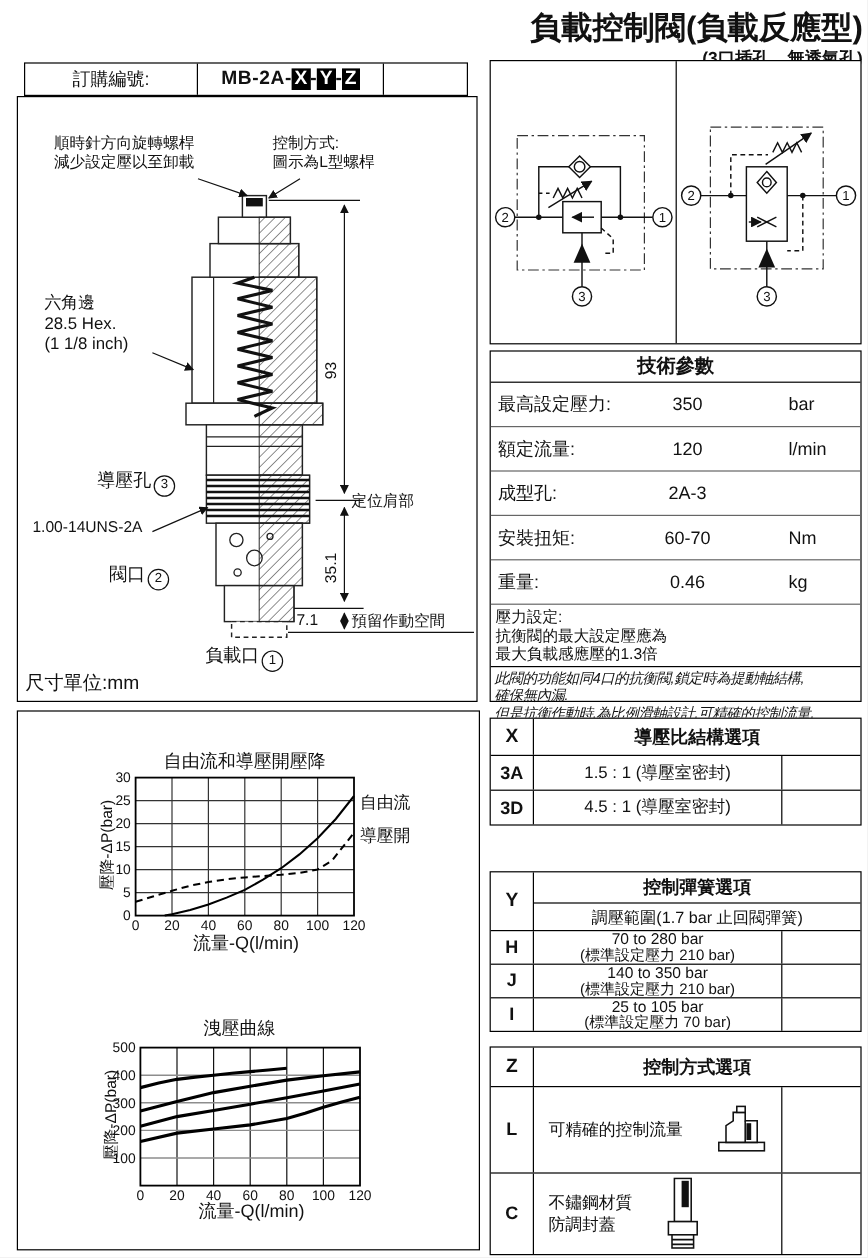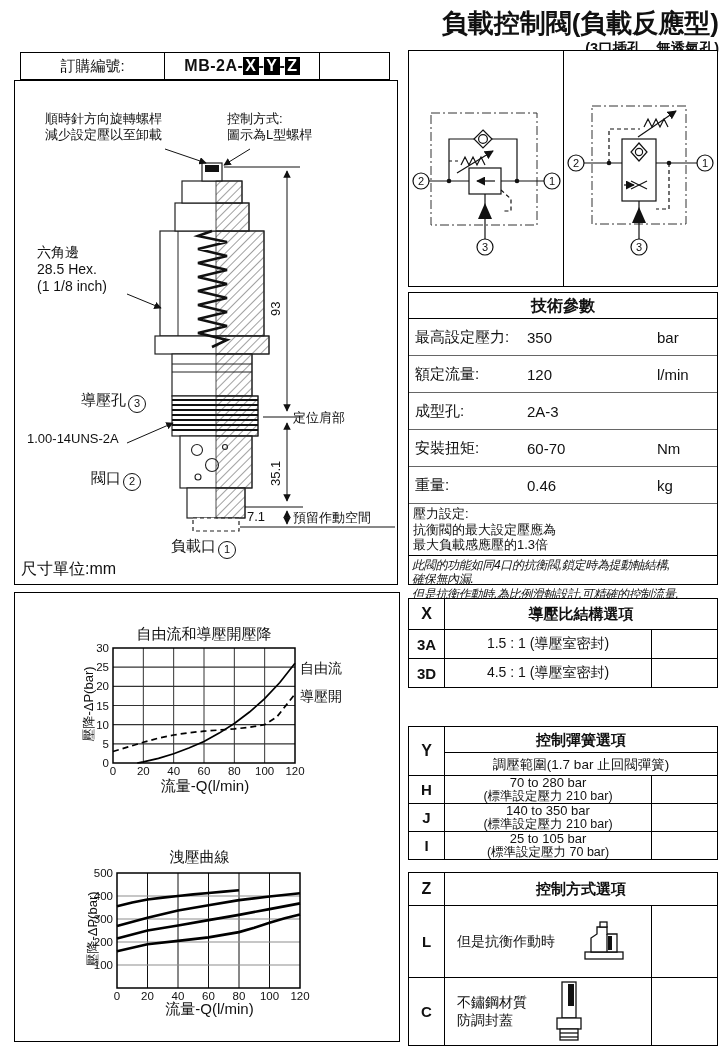--- a/index.html
+++ b/index.html
@@ -10,21 +10,21 @@
   .pre{white-space:pre-line;}
   .b{font-weight:bold;}
   .ctr{text-align:center;}
   .rot{position:absolute;transform:rotate(-90deg);transform-origin:left top;font-size:13px;}
   .circ{display:inline-flex;align-items:center;justify-content:center;width:16px;height:16px;
         border:1.3px solid #111;border-radius:50%;font-size:11px;line-height:1;vertical-align:-2px;margin-left:2px;}
   .inv{background:#000;color:#fff;padding:0 2px;font-weight:bold;}
   
   .spec-row{display:flex;align-items:center;height:37px;padding:0 14px 0 6px;border-bottom:1px solid #666;box-sizing:border-box;}
   .spec-label{width:112px;font-size:15px;}
-  .spec-value{width:92px;text-align:left;font-size:15px;}
+  .spec-value{width:92px;text-align:center;font-size:15px;}
   .spec-unit{margin-left:auto;width:46px;font-size:15px;}
   
   .opt{position:absolute;left:408px;width:310px;border:1.6px solid #000;background:#fff;box-sizing:border-box;}
   .orow{display:flex;border-top:1px solid #000;box-sizing:border-box;}
   .orow.first{border-top:none;}
   .c1{width:36px;border-right:1px solid #000;display:flex;align-items:center;justify-content:center;
       font-weight:bold;font-size:15px;box-sizing:border-box;flex:none;}
   .c2{flex:1;display:flex;flex-direction:column;align-items:center;justify-content:center;
       font-size:13.5px;text-align:center;box-sizing:border-box;}
   .c3{width:66px;border-left:1px solid #000;box-sizing:border-box;flex:none;}
@@ -368,21 +368,21 @@
   </div>
 
   <div class="opt" style="top:872px;">
     <div class="orow first" style="height:32px;">
       <div class="c1" style="font-size:16px;">Z</div>
       <div class="c2 b" style="font-size:15px;">控制方式選項</div>
     </div>
     <div class="orow" style="height:72px;">
       <div class="c1">L</div>
       <div class="c2" style="flex-direction:row;justify-content:flex-start;gap:26px;padding-left:12px;">
-        <span class="pre" style="font-size:14px;text-align:left;">但是抗衡作動時</span>
+        <span class="pre" style="font-size:14px;text-align:left;">可精確的控制流量</span>
         <svg width="46" height="44">
           <g stroke="#111" stroke-width="1.3" fill="#fff">
             <rect x="4" y="32" width="38" height="7"></rect>
             <polygon points="10,32 36,32 36,14 26,14 26,7 16,7 16,14 10,18"></polygon>
             <rect x="19" y="2" width="7" height="5"></rect>
             <line x1="26" y1="14" x2="26" y2="32"></line>
             <line x1="30" y1="18" x2="30" y2="28"></line>
           </g>
           <rect x="27" y="16" width="4" height="14" fill="#111"></rect>
         </svg>

